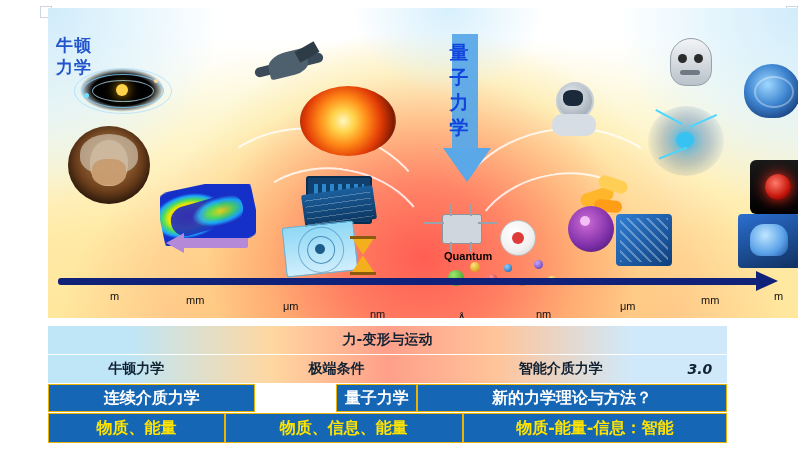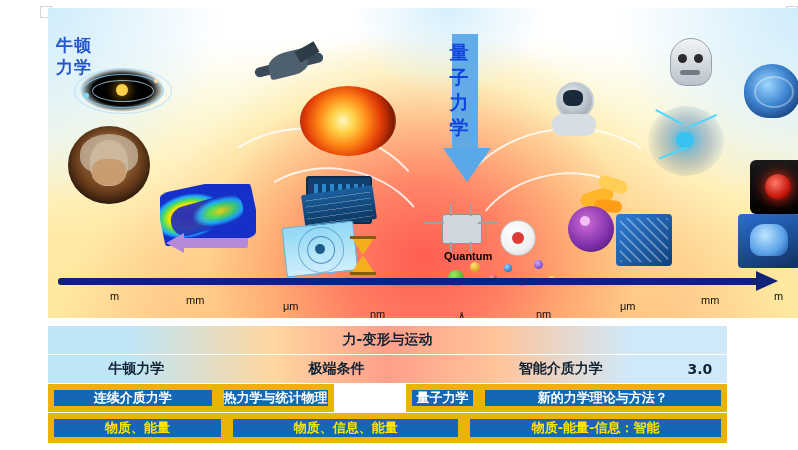--- a/index.html
+++ b/index.html
@@ -53,22 +53,22 @@
   .rowband{position:absolute;left:0;width:679px;display:flex;}
   .cell{display:flex;align-items:center;justify-content:center;font-weight:bold;
         font-family:"DejaVu Sans",sans-serif;white-space:nowrap;}
 
   #band1{top:0;height:28px;background:linear-gradient(90deg,#bfe6f7 0%,#bfe6f7 12%,#ffd7a0 33%,#ff9f8a 50%,#ffc49a 66%,#cfe9fb 86%,#cfe9fb 100%);}
   #band2{top:29px;height:28px;background:linear-gradient(90deg,#bfe6f7 0%,#bfe6f7 12%,#ffd7a0 33%,#ff9f8a 50%,#ffc49a 66%,#cfe9fb 86%,#cfe9fb 100%);}
   #band1 .cell,#band2 .cell{font-size:14px;color:#123;}
 
   #band3{top:58px;height:28px;}
   #band4{top:87px;height:30px;}
-  .bluebox{background:#1566b4;color:#fff;border:6px solid #eab308;display:flex;
-           align-items:center;justify-content:center;font-size:13px;font-weight:bold;
+  .bluebox{background:#1566b4;color:#fff;border:1px solid #eab308;display:flex;
+           align-items:center;justify-content:center;font-size:16px;font-weight:bold;
            font-family:"DejaVu Sans",sans-serif;white-space:nowrap;}
   .yellow{color:#ffe400;}
   .redtxt{color:#e8281c;font-size:17px;font-weight:bold;}
 
   
   .corner{position:absolute;width:10px;height:10px;border:1px solid #cfd6e0;}
   #tick-mid{position:absolute;left:378px;top:34px;width:10px;height:9px;border:1px solid #d0d7e2;background:#fff;}
 </style>
 </head>
 <body>
@@ -258,26 +258,25 @@
   <div id="rows">
 
     <div class="rowband" id="band1">
       <div class="cell" style="flex:26;">力-变形与运动</div>
     </div>
 
     <div class="rowband" id="band2">
       <div class="cell" style="flex:26;">牛顿力学</div>
       <div class="cell" style="flex:33;">极端条件</div>
       <div class="cell" style="flex:33;">智能介质力学</div>
-      <div class="cell redtxt" style="flex:8;">3.0</div>
+      <div class="cell redtxt" style="flex:8;font-style:italic;">3.0</div>
     </div>
 
     <div class="rowband" id="band3">
       <div class="bluebox" style="flex:26;">连续介质力学</div>
-      <div class="bluebox" style="flex:15;">热力学与统计物理</div>
       <div class="bluebox" style="flex:10;margin-top:31px;">电动力学</div>
       <div class="bluebox" style="flex:10;">量子力学</div>
       <div class="bluebox" style="flex:39;">新的力学理论与方法？</div>
     </div>
 
     <div class="rowband" id="band4">
       <div class="bluebox yellow" style="flex:26;">物质、能量</div>
       <div class="bluebox yellow" style="flex:35;">物质、信息、能量</div>
       <div class="bluebox yellow" style="flex:39;">物质-能量-信息：智能</div>
     </div>

